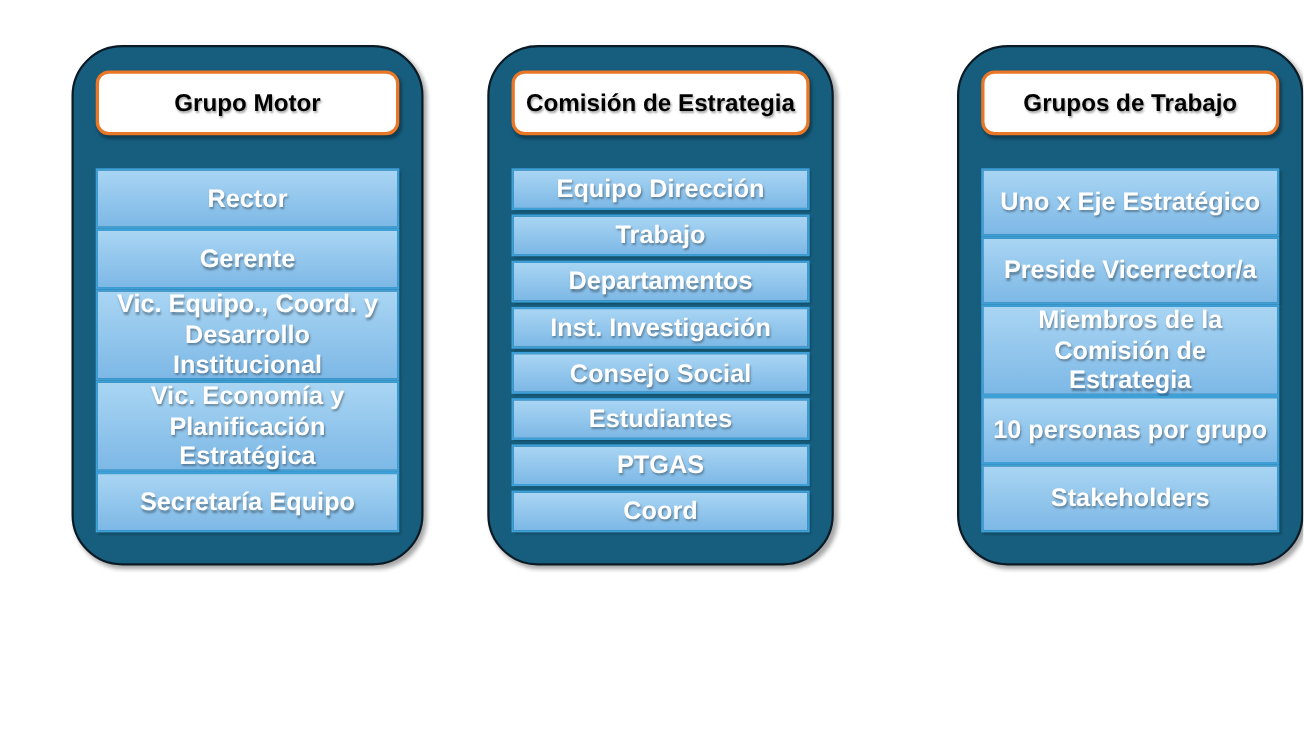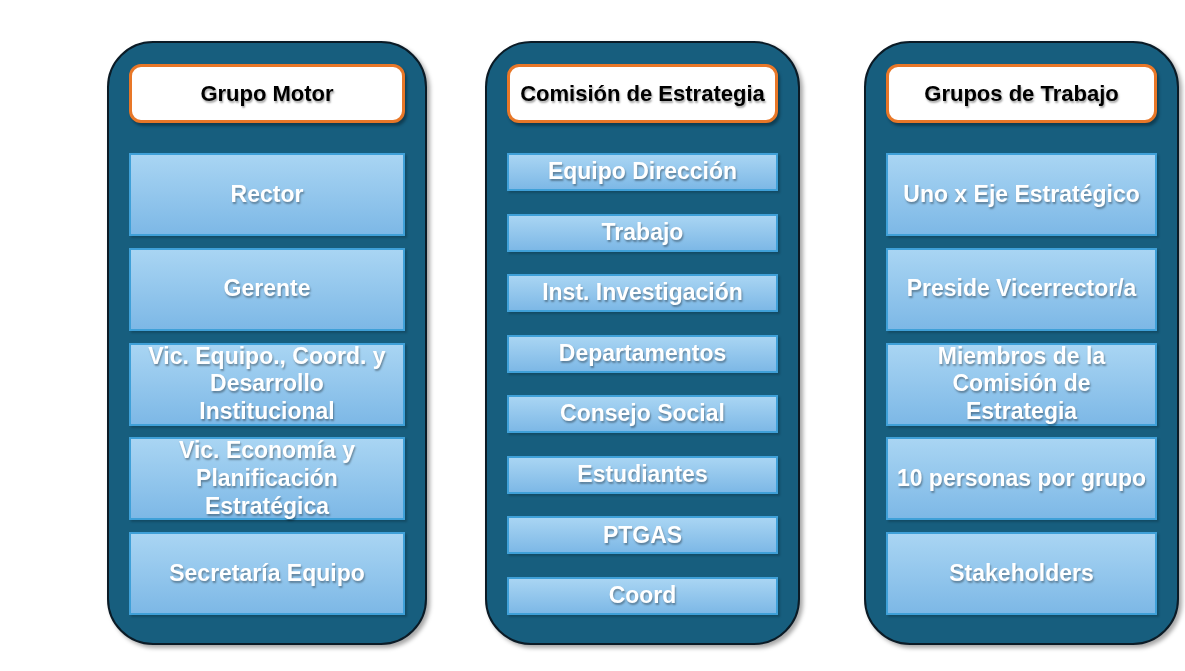--- a/index.html
+++ b/index.html
@@ -11,31 +11,30 @@
   #canvas {
     position: relative;
     width: 1185px;
     height: 671px;
     background: var(--background, #ffffff);
     overflow: hidden;
   }
   .panel {
     position: absolute;
     top: 41px;
-    height: 604px;
+    height: 473px;
     background: var(--panel-fill, #175E7E);
     border: 2px solid var(--panel-outline, #0B1B26);
     border-radius: 46px;
     box-shadow: 3px 3px 4px rgba(0,0,0,0.35);
     box-sizing: border-box;
-    margin-left: 42px;
   }
   .panel-1 { left: 65px;  width: 320px; }
   .panel-2 { left: 443px; width: 315px; }
-  .panel-3 { left: 822px; width: 315px; }
+  .panel-3 { left: 870px; width: 315px; }
 
   .col-header {
     position: absolute;
     left: 20px;
     right: 20px;
     top: 21px;
     height: 59px;
     background: var(--header-fill, #ffffff);
     border: 3px solid var(--header-border, #E87728);
     border-radius: 12px;
@@ -104,22 +103,22 @@
     </div>
   </div>
 
   <div class="panel panel-2">
     <div class="col-header">
       <span>Comisión de Estrategia</span>
     </div>
     <div class="items">
       <div class="item-box short">Equipo Dirección</div>
       <div class="item-box short">Trabajo</div>
+      <div class="item-box short">Departamentos</div>
       <div class="item-box short">Inst. Investigación</div>
-      <div class="item-box short">Departamentos</div>
       <div class="item-box short">Consejo Social</div>
       <div class="item-box short">Estudiantes</div>
       <div class="item-box short">PTGAS</div>
       <div class="item-box short">Coord</div>
     </div>
   </div>
 
   <div class="panel panel-3">
     <div class="col-header">
       <span>Grupos de Trabajo</span>

